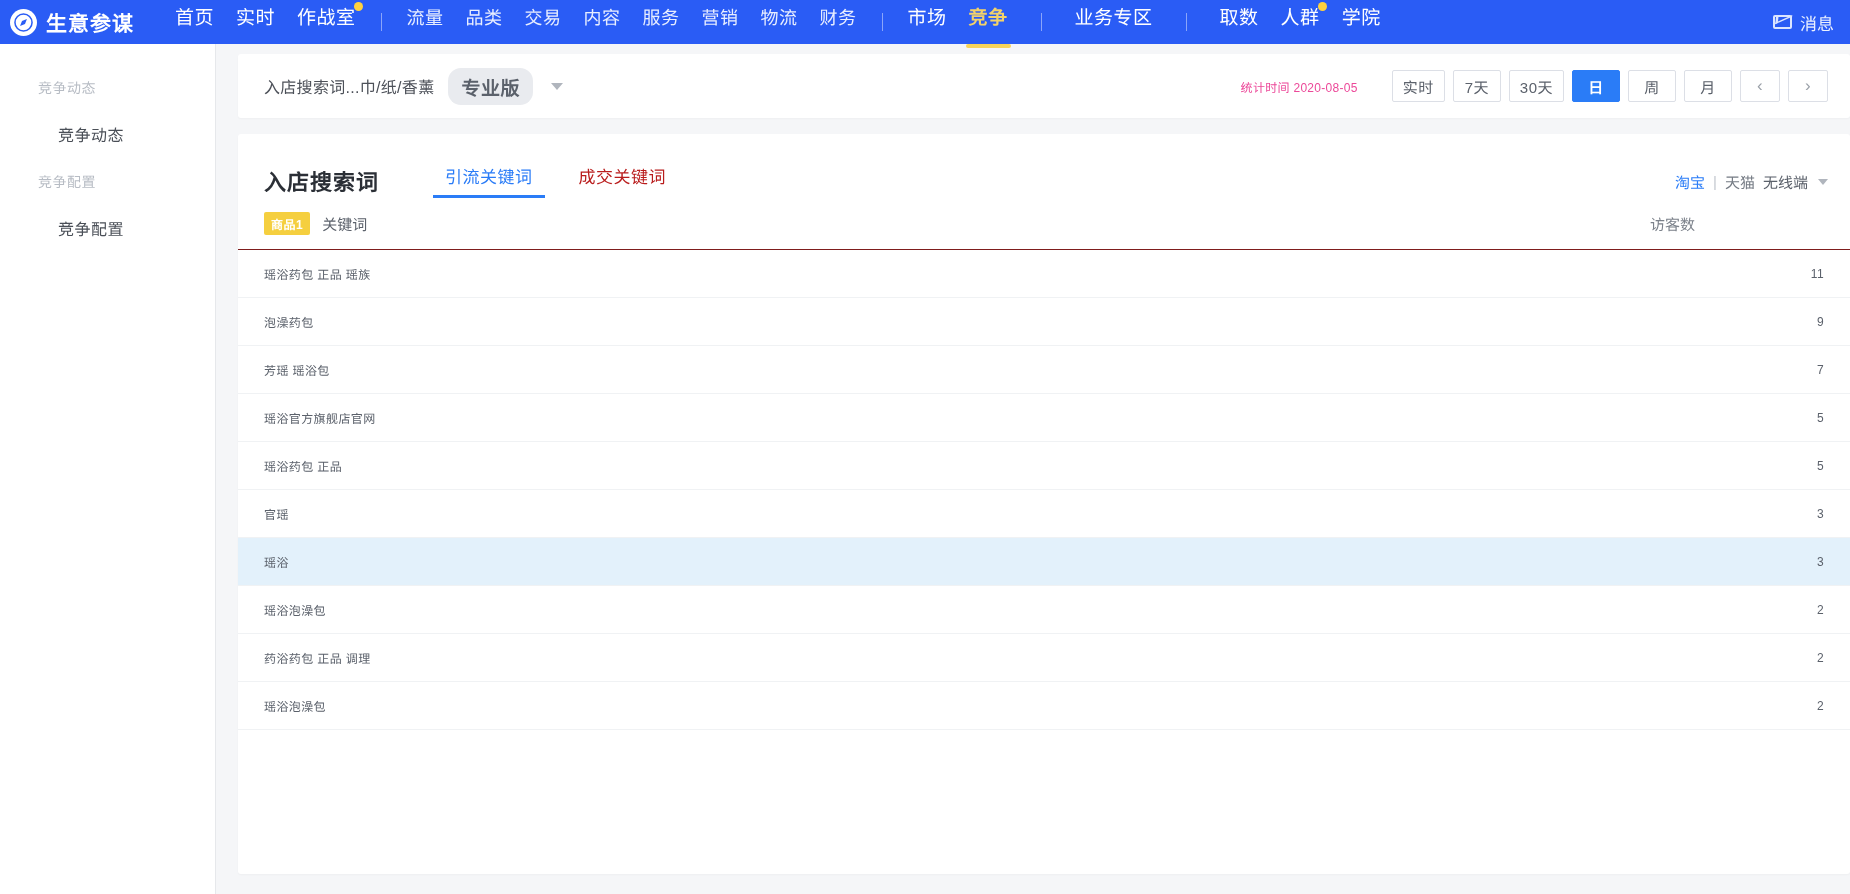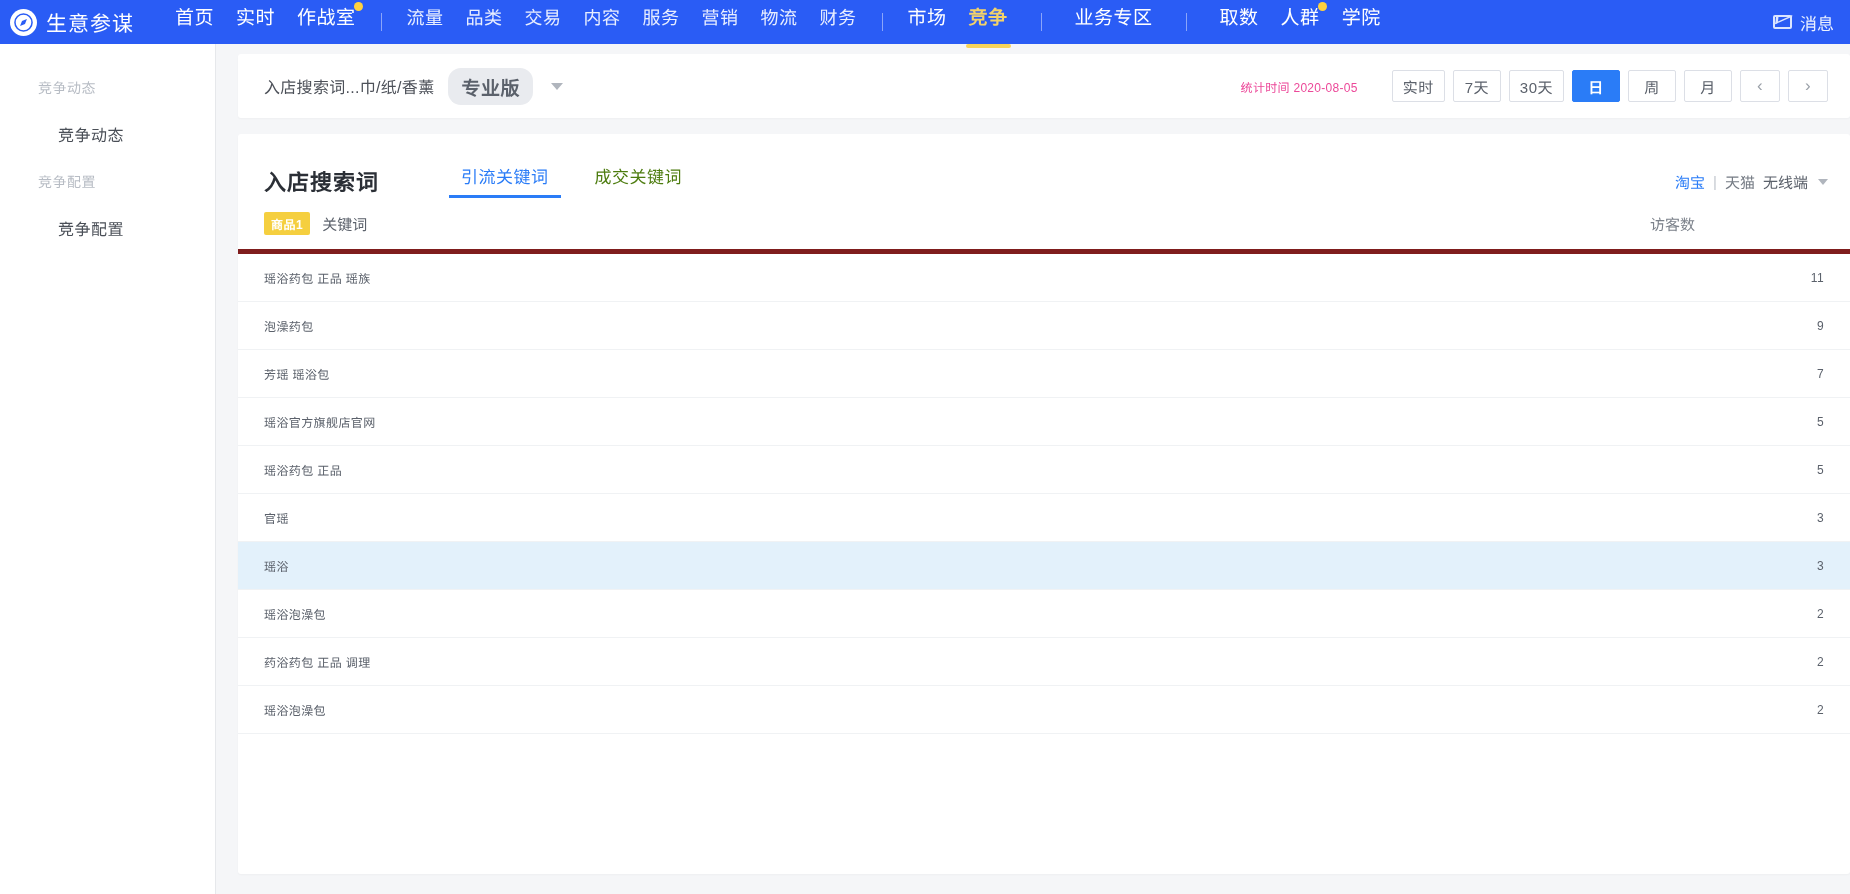--- a/index.html
+++ b/index.html
@@ -28,21 +28,21 @@
     margin-right: 30px;
   }
   .brand-logo {
     width: 27px; height: 27px; border-radius: 50%;
     background: #ffffff;
     display: flex; align-items: center; justify-content: center;
     flex: 0 0 auto;
   }
   .brand-logo svg { display:block; }
   .brand-name {
-    font-size: 21px; font-weight: normal; letter-spacing: 1px; color: #fff;
+    font-size: 21px; font-weight: bold; letter-spacing: 1px; color: #fff;
   }
   .nav-group { display: flex; align-items: center; }
   .nav-item {
     position: relative;
     font-size: 18px;
     color: #e8eeff;
     padding: 0 11px;
     height: 52px;
     line-height: 44px;
     cursor: pointer;
@@ -217,24 +217,24 @@
     position: relative;
     height: 64px;
   }
   .card-title {
     font-size: 22px;
     font-weight: bold;
     color: #2b2f36;
     letter-spacing: 1px;
     margin-bottom: 2px;
   }
-  .tabs { display: flex; align-items: center; margin-left: 76px; }
+  .tabs { display: flex; align-items: center; margin-left: 60px; }
   .tab {
     font-size: 17px;
-    color: #4d7c0f;
+    color: #b91c1c;
     padding: 0 6px 10px 6px;
     margin-right: 34px;
     cursor: pointer;
     position: relative;
     letter-spacing: .5px;
   }
   .tab.active { color: #2a7cf7; }
   .tab.active::after {
     content: "";
     position: absolute;
@@ -262,21 +262,21 @@
   }
 
   
   .tbl { width: 100%; border-collapse: collapse; table-layout: fixed; }
   .tbl thead th {
     font-weight: normal;
     font-size: 15px;
     color: #7b818a;
     text-align: left;
     padding: 14px 0 14px 0;
-    border-bottom: 5px solid #7f1d1d;
+    border-bottom: 1px solid #7f1d1d;
   }
   .th-kw { padding-left: 26px !important; }
   .th-uv { text-align: center; padding-right: 26px !important; color:#5b616b; }
   .goods-badge {
     display: inline-block;
     background: #f5cf3f;
     color: #ffffff;
     font-size: 12px;
     font-weight: bold;
     border-radius: 2px;

